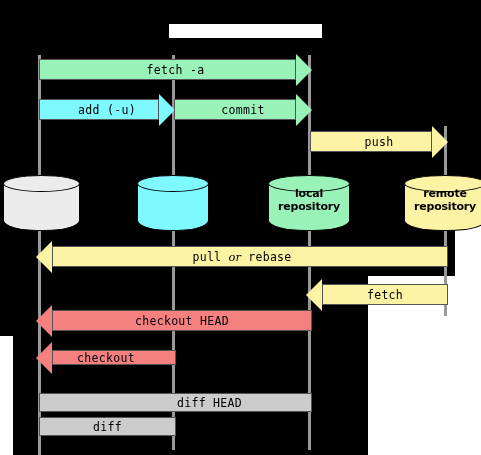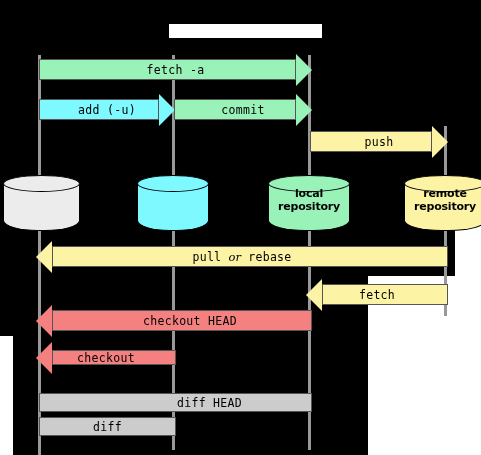--- a/index.html
+++ b/index.html
@@ -130,26 +130,26 @@
         <div class="txt" style="left: 0px; width: 138px;">push</div>
       </div>
       <div class="flow" style="left: 36px; top: 246px; width: 412px; height: 21px;">
         <div class="shaft" style="background: rgb(252, 243, 164); left: 16px; width: 396px;"></div>
         <div class="head" style="left: 0px; border-top: 16.5px solid transparent; border-bottom: 16.5px solid transparent; border-right: 16px solid rgb(252, 243, 164);"></div>
         <div class="txt" style="left: 0px; width: 412px;"><span>pull </span><span class="it">or</span><span> rebase</span></div>
       </div>
       <div class="flow" style="left: 306px; top: 284px; width: 142px; height: 21px;">
         <div class="shaft" style="background: rgb(252, 243, 164); left: 16px; width: 126px;"></div>
         <div class="head" style="left: 0px; border-top: 16.5px solid transparent; border-bottom: 16.5px solid transparent; border-right: 16px solid rgb(252, 243, 164);"></div>
-        <div class="txt" style="left: 0px; width: 142px; text-align: center;">fetch</div>
+        <div class="txt" style="left: 8px; width: 142px; text-align: center;">fetch</div>
       </div>
       <div class="flow" style="left: 36px; top: 310px; width: 276px; height: 21px;">
         <div class="shaft" style="background: rgb(245, 128, 128); left: 16px; width: 260px;"></div>
         <div class="head" style="left: 0px; border-top: 16.5px solid transparent; border-bottom: 16.5px solid transparent; border-right: 16px solid rgb(245, 128, 128);"></div>
-        <div class="txt" style="left: 16px; width: 276px;">checkout HEAD</div>
+        <div class="txt" style="left: 8px; width: 276px;">checkout HEAD</div>
       </div>
       <div class="flow" style="left: 36px; top: 350px; width: 140px; height: 15px;">
         <div class="shaft" style="background: rgb(245, 128, 128); left: 16px; width: 124px;"></div>
         <div class="head" style="left: 0px; border-top: 16.5px solid transparent; border-bottom: 16.5px solid transparent; border-right: 16px solid rgb(245, 128, 128);"></div>
         <div class="txt" style="left: 0px; width: 140px;">checkout</div>
       </div>
       <div class="flow barflow" style="left: 39px; top: 393px; width: 273px; height: 19px;">
         <div class="shaft" style="background: rgb(204, 204, 204); left: 0px; width: 273px;"></div>
         <div class="txt" style="left: 0px; width: 273px; margin-left: 34px;">diff HEAD</div>
       </div>

